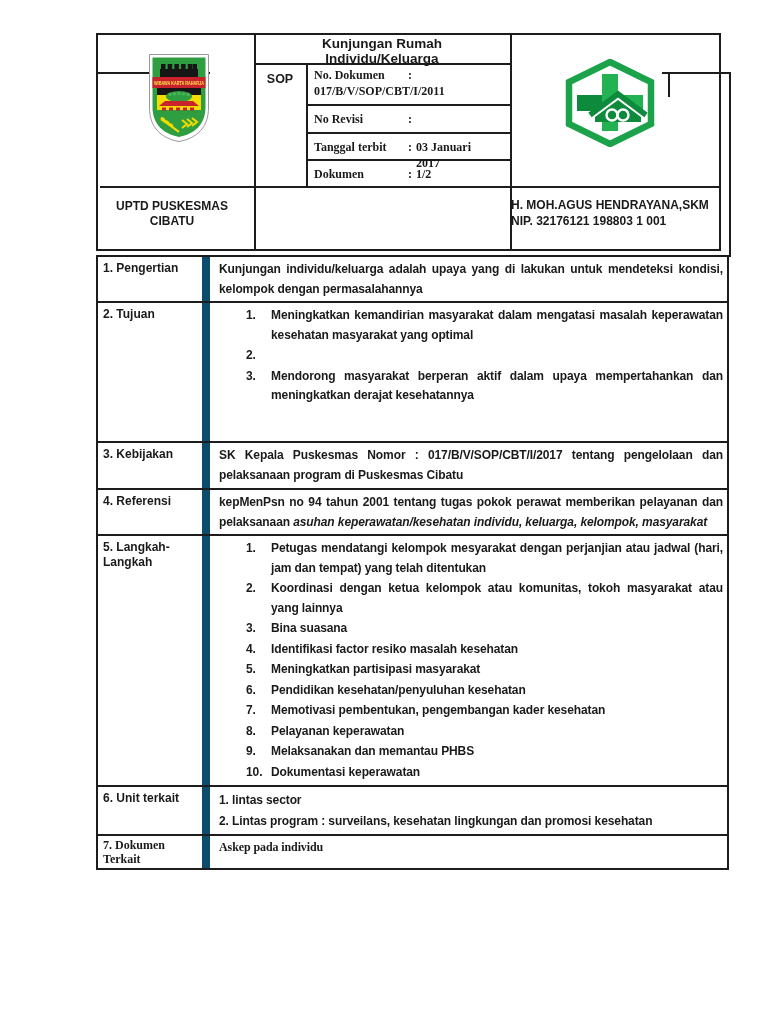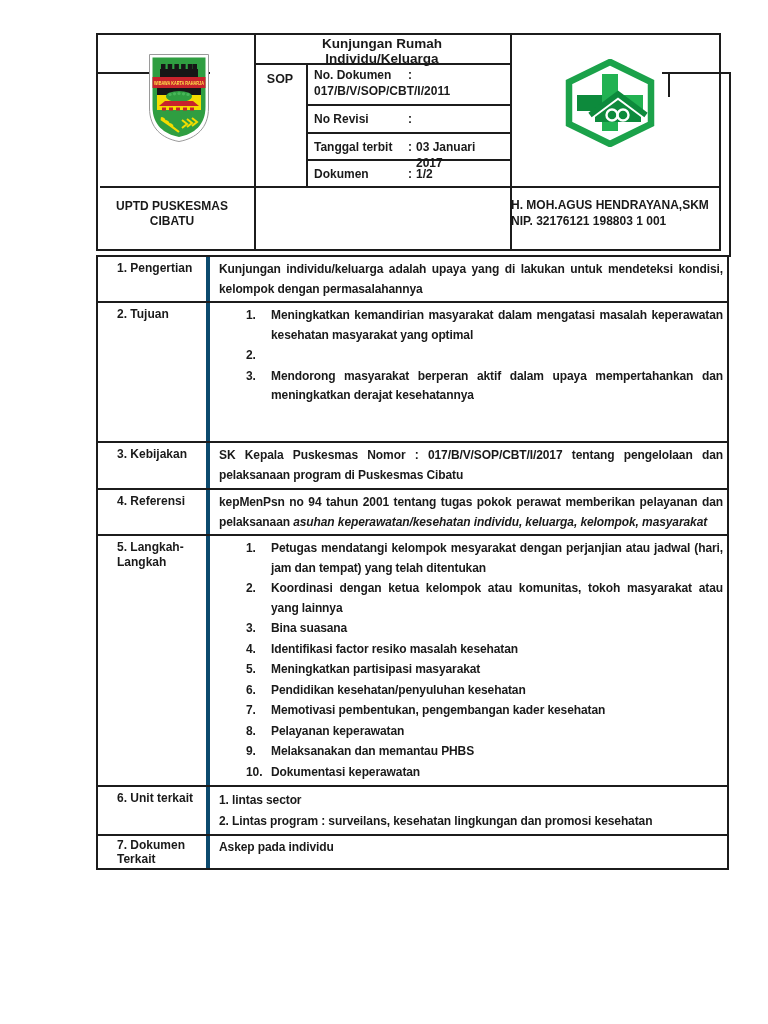--- a/index.html
+++ b/index.html
@@ -7,33 +7,33 @@
     position:relative;width:768px;height:1024px;background:#ffffff;overflow:hidden;
     font-family:"Liberation Sans",sans-serif;font-weight:bold;color:#1a1a1a;
   }
   .ln{position:absolute;background:#1c1c1c;}
   
   .hbox{position:absolute;left:96px;top:33px;width:625px;height:218px;
         border:2px solid #1c1c1c;box-sizing:border-box;}
   .txt{position:absolute;}
   .title{left:254px;top:36px;width:256px;text-align:center;font-size:13.5px;line-height:15px;}
   .sop{left:254px;top:72px;width:52px;text-align:center;font-size:12.5px;}
-  .docrow{left:306px;width:176px;font-size:12px;line-height:16px;box-sizing:border-box;padding:0 6px 0 8px;}
+  .docrow{left:306px;width:176px;font-size:12px;line-height:16px;box-sizing:border-box;padding:0 6px 0 8px;font-family:Liberation Serif, serif;}
   .frow{display:flex;}
   .flabel{flex:0 0 94px;}
   .fval{margin-left:4px;}
   .org{left:104px;top:199px;width:136px;text-align:center;font-size:12px;line-height:15px;}
   .signer{left:511px;top:197px;width:210px;text-align:left;font-size:12px;line-height:16px;}
   
   .ctable{position:absolute;left:96px;top:255px;width:633px;border:2px solid #1c1c1c;
           box-sizing:border-box;background:#fff;}
   .crow{display:flex;border-top:2px solid #1c1c1c;box-sizing:border-box;}
   .crow.first{border-top:none;}
-  .clabel{flex:0 0 112px;border-right:4px solid #0c4a6e;box-sizing:border-box;
-          padding:4px 4px 2px 19px;font-size:12px;line-height:14.5px;}
+  .clabel{flex:0 0 112px;border-right:8px solid #0c4a6e;box-sizing:border-box;
+          padding:4px 4px 2px 5px;font-size:12px;line-height:14.5px;}
   .ccell{flex:1;box-sizing:border-box;padding:3px 4px 2px 9px;font-size:12px;
          line-height:19.5px;letter-spacing:-0.1px;}
   .justify{text-align:justify;}
   .li{display:flex;margin-bottom:1px;}
   .li .num{flex:0 0 25px;margin-left:27px;}
   .li .itx{flex:1;text-align:justify;}
   .plainline{line-height:21px;}
   .it{font-style:italic;}
   svg{display:block;}
 </style>
@@ -244,19 +244,19 @@
     </div>
 
     <div class="crow" style="min-height:47px;">
       <div class="clabel">6. Unit terkait</div>
       <div class="ccell">
         <div class="plainline">1. lintas sector</div>
         <div class="plainline">2. Lintas program : surveilans, kesehatan lingkungan dan promosi kesehatan</div>
       </div>
     </div>
 
-    <div class="crow" style="min-height:28px;">
+    <div class="crow" style="min-height:28px;font-family:Liberation Serif, serif;">
       <div class="clabel" style="line-height:13.5px;padding-top:3px;">7. Dokumen Terkait</div>
       <div class="ccell" style="line-height:16px;">Askep pada individu</div>
     </div>
 
   </div>
 </div>
 
 </body></html>

